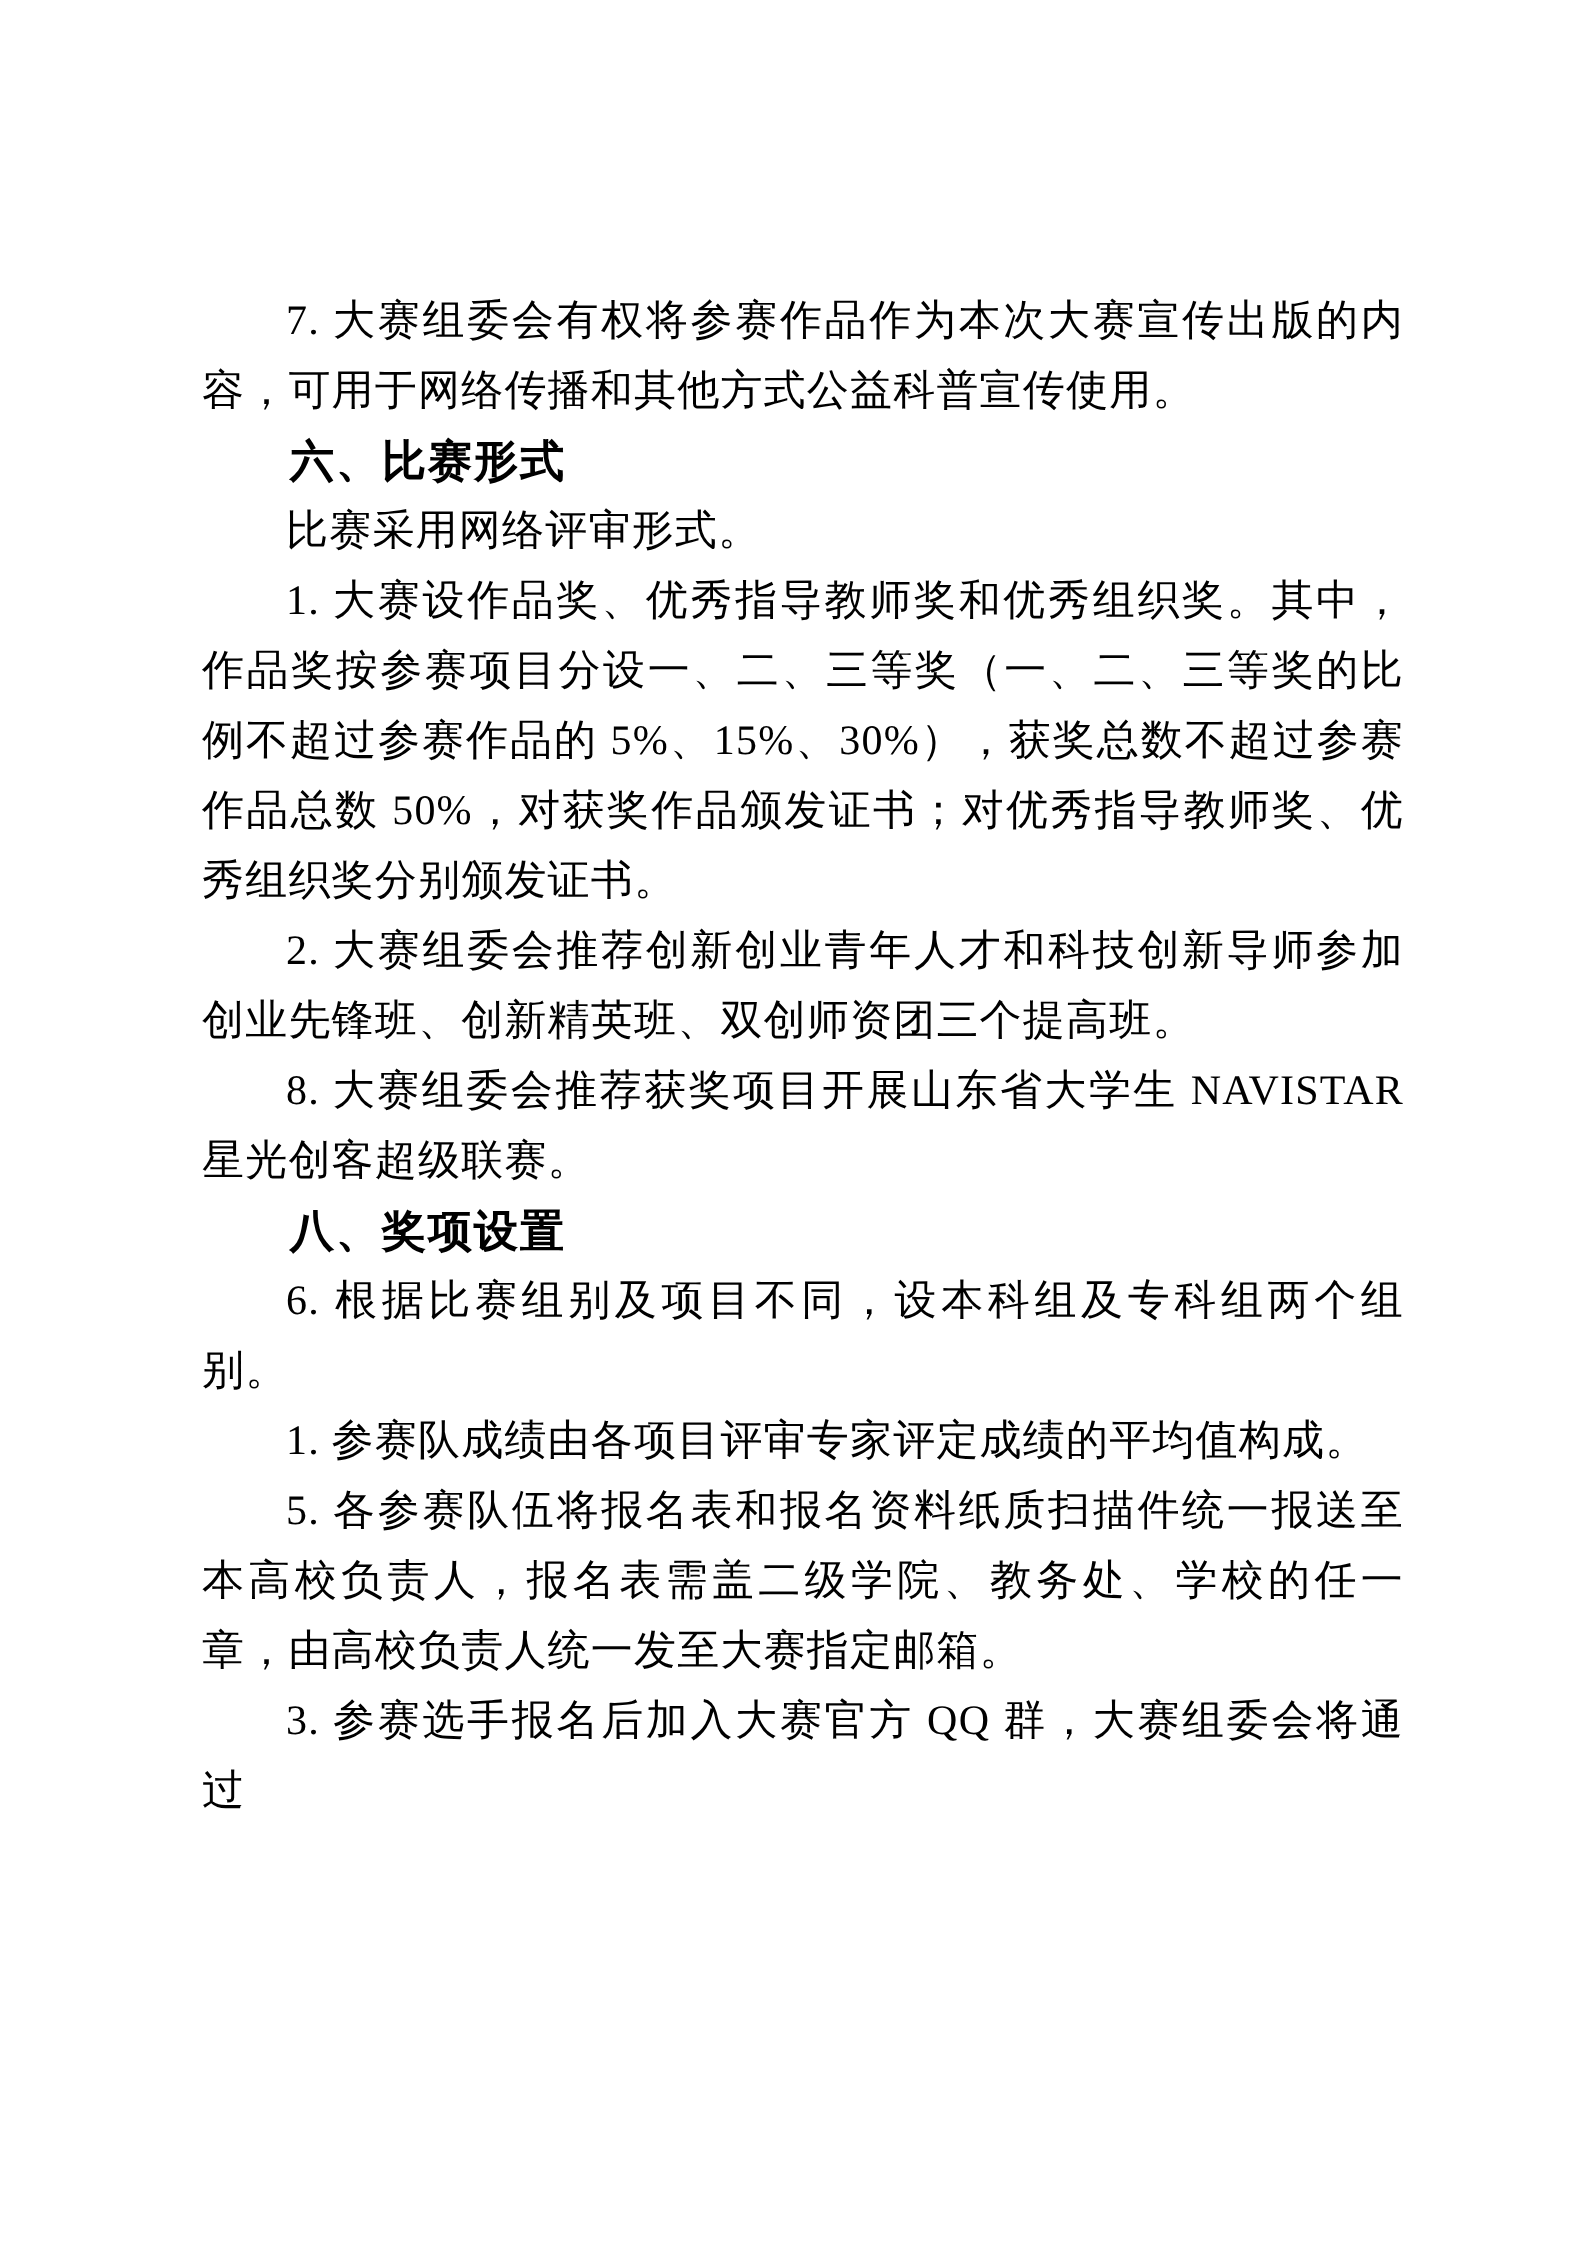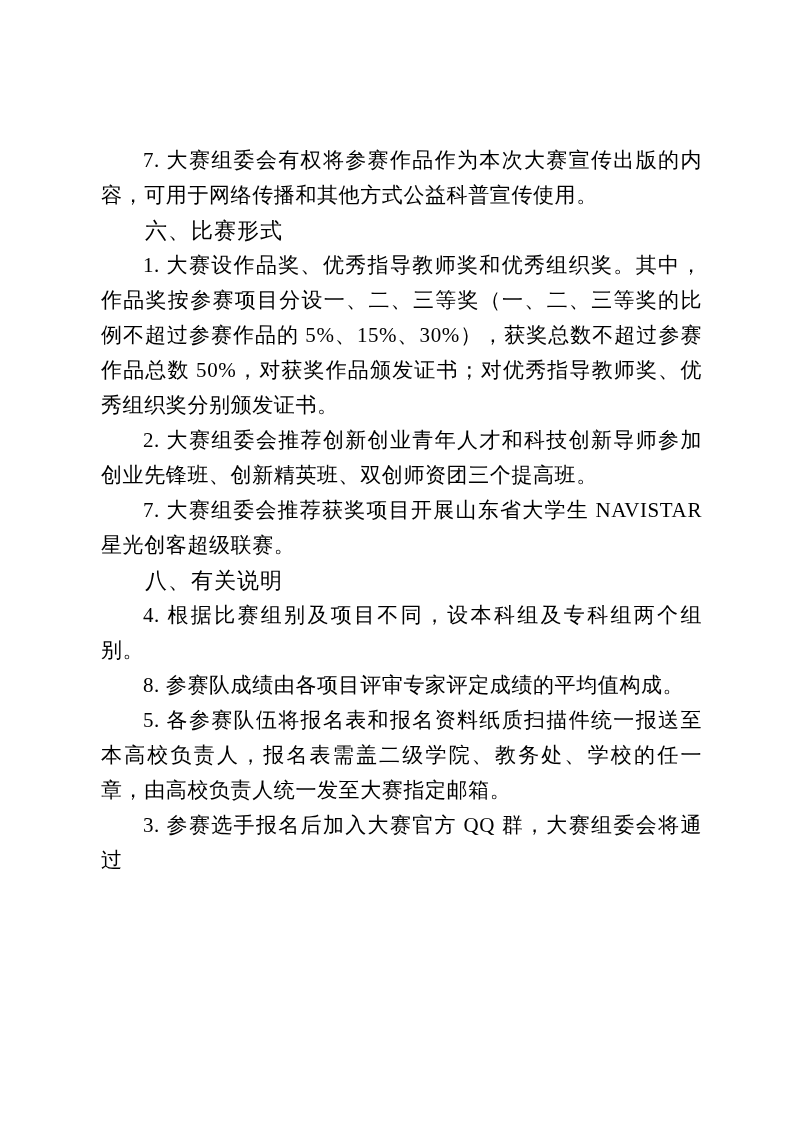--- a/index.html
+++ b/index.html
@@ -25,35 +25,36 @@
     line-height: 35px;
     letter-spacing: 0.6px;
   }
   p.body-para {
     text-align: justify;
     text-indent: 2em;
     font-family: "Liberation Serif", "DejaVu Serif", serif;
   }
   p.heading {
     text-indent: 2em;
-    font-weight: normal;
+    font-weight: bold;
     font-size: 22px;
     letter-spacing: 1px;
     font-family: "Liberation Sans", "DejaVu Sans", sans-serif;
   }
 </style>
 </head>
 <body>
 
 <div class="page">
   <div class="doc-body">
       <p class="body-para">7. 大赛组委会有权将参赛作品作为本次大赛宣传出版的内容，可用于网络传播和其他方式公益科普宣传使用。</p>
       <p class="heading">六、比赛形式</p>
+      <p class="body-para">比赛采用网络评审形式。</p>
       <p class="body-para">1. 大赛设作品奖、优秀指导教师奖和优秀组织奖。其中，作品奖按参赛项目分设一、二、三等奖（一、二、三等奖的比例不超过参赛作品的 5%、15%、30%），获奖总数不超过参赛作品总数 50%，对获奖作品颁发证书；对优秀指导教师奖、优秀组织奖分别颁发证书。</p>
       <p class="body-para">2. 大赛组委会推荐创新创业青年人才和科技创新导师参加创业先锋班、创新精英班、双创师资团三个提高班。</p>
-      <p class="body-para">7. 大赛组委会推荐获奖项目开展山东省大学生 NAVISTAR 星光创客超级联赛。</p>
-      <p class="heading">八、有关说明</p>
-      <p class="body-para">4. 根据比赛组别及项目不同，设本科组及专科组两个组别。</p>
-      <p class="body-para">8. 参赛队成绩由各项目评审专家评定成绩的平均值构成。</p>
+      <p class="body-para">8. 大赛组委会推荐获奖项目开展山东省大学生 NAVISTAR 星光创客超级联赛。</p>
+      <p class="heading">八、奖项设置</p>
+      <p class="body-para">6. 根据比赛组别及项目不同，设本科组及专科组两个组别。</p>
+      <p class="body-para">1. 参赛队成绩由各项目评审专家评定成绩的平均值构成。</p>
       <p class="body-para">5. 各参赛队伍将报名表和报名资料纸质扫描件统一报送至本高校负责人，报名表需盖二级学院、教务处、学校的任一章，由高校负责人统一发至大赛指定邮箱。</p>
       <p class="body-para">3. 参赛选手报名后加入大赛官方 QQ 群，大赛组委会将通过</p>
     </div>
 </div>
 
 </body></html>

